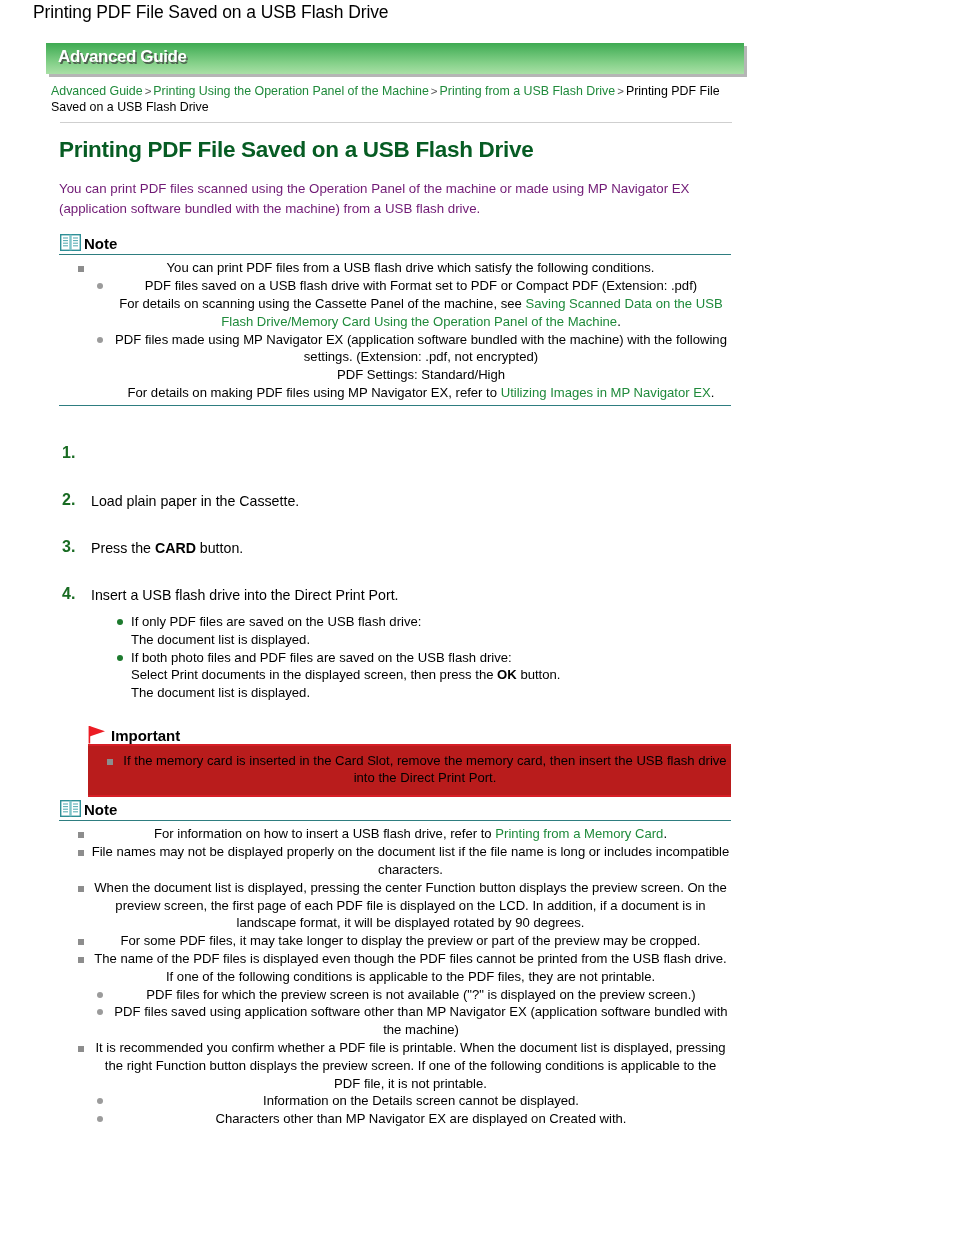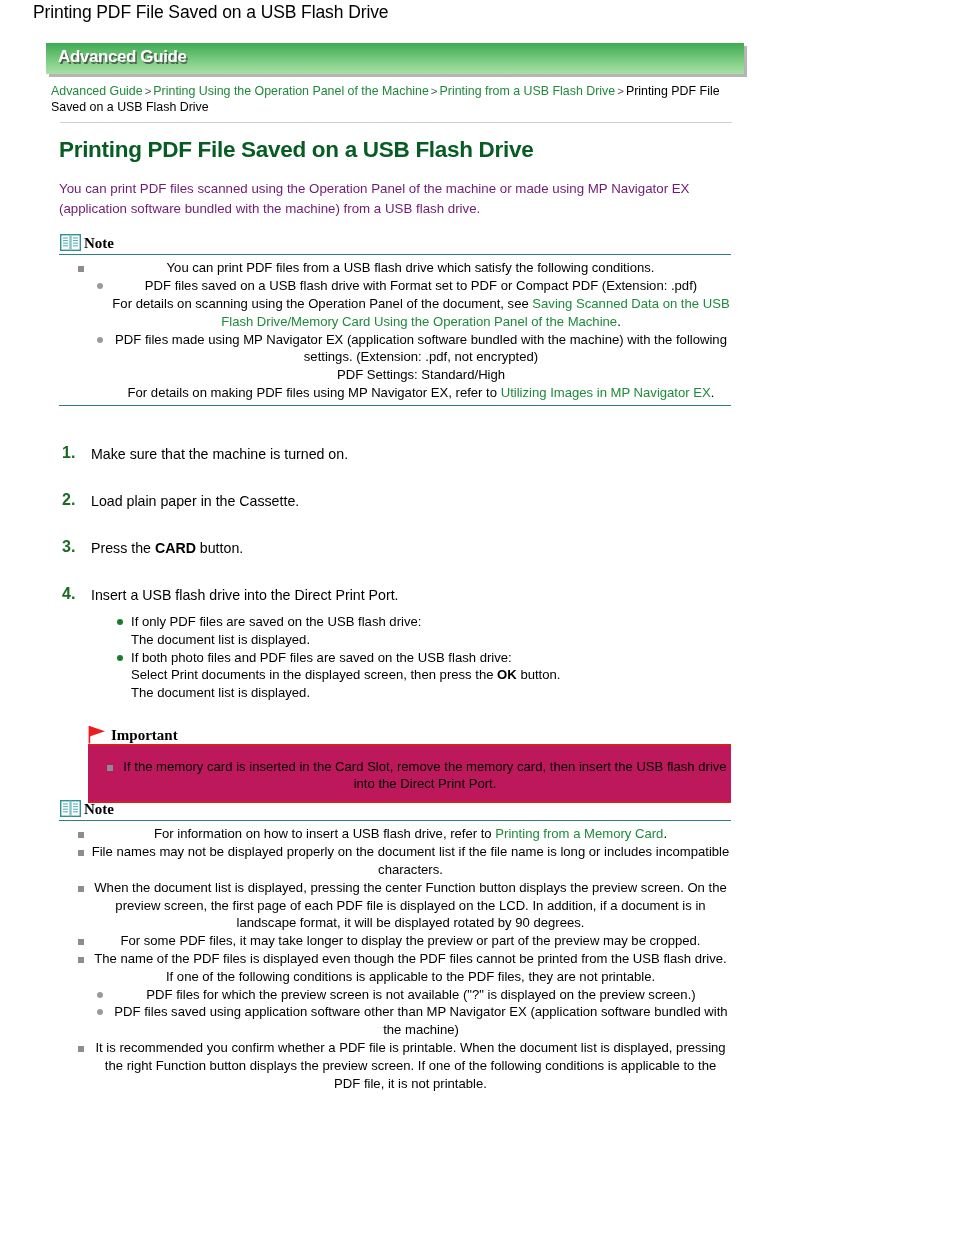--- a/index.html
+++ b/index.html
@@ -134,21 +134,20 @@
   
   .block {
     position: absolute;
     width: 672px;
   }
   .block-head {
     display: flex;
     align-items: flex-end;
     height: 24px;
     padding-left: 1px;
-    font-family: Liberation Serif, serif;
   }
   .block-head .bh-label {
     font-size: 15px;
     font-weight: bold;
     color: #000000;
     line-height: 17px;
     margin-left: 3px;
   }
   .rule-teal {
     height: 1.4px;
@@ -158,22 +157,22 @@
   }
   .rule-red {
     height: 1.6px;
     background: #d61f26;
     width: 672px;
   }
   .note-body {
     padding-top: 4px;
   }
   .important-body {
-    background: #be185d;
-    padding: 12px 0 8px 0;
+    background: #b91c1c;
+    padding: 6px 0 8px 0;
   }
   .block-bottom-teal {
     height: 1.4px;
     background: #2e7d80;
     width: 672px;
     margin-top: 3px;
   }
 
   
   .book-icon {
@@ -327,41 +326,40 @@
       <span class="bh-label">Note</span>
     </div>
     <div class="rule-teal"></div>
     <div class="note-body">
       <ul class="lvl1">
         <li>
           <span>You can print PDF files from a USB flash drive which satisfy the following conditions.</span>
           <ul class="lvl2">
             <li>
               <span>PDF files saved on a USB flash drive with Format set to PDF or Compact PDF (Extension: .pdf)</span><br>
-              <span>For details on scanning using the Operation Panel of the document, see</span>
+              <span>For details on scanning using the Cassette Panel of the machine, see</span>
               <a class="glink" href="#">Saving Scanned Data on the USB Flash Drive/Memory Card Using the Operation Panel of the Machine</a><span>.</span>
             </li>
             <li>
               <span>PDF files made using MP Navigator EX (application software bundled with the machine) with the following settings. (Extension: .pdf, not encrypted)</span><br>
               <span>PDF Settings: Standard/High</span><br>
               <span>For details on making PDF files using MP Navigator EX, refer to</span>
               <a class="glink" href="#">Utilizing Images in MP Navigator EX</a><span>.</span>
             </li>
           </ul>
         </li>
       </ul>
     </div>
     <div class="block-bottom-teal"></div>
   </div>
 
   <div class="steps" style="top:444px;">
 
     <div class="step" style="margin-bottom:24px;">
       <div class="step-num">1.</div>
-      <div class="step-text">Make sure that the machine is turned on.</div>
     </div>
 
     <div class="step" style="margin-bottom:24px;">
       <div class="step-num">2.</div>
       <div class="step-text">Load plain paper in the Cassette.</div>
     </div>
 
     <div class="step" style="margin-bottom:24px;">
       <div class="step-num">3.</div>
       <div class="step-text">
@@ -455,18 +453,26 @@
             <li>
               <span>PDF files for which the preview screen is not available ("?" is displayed on the preview screen.)</span>
             </li>
             <li>
               <span>PDF files saved using application software other than MP Navigator EX (application software bundled with the machine)</span>
             </li>
           </ul>
         </li>
         <li>
           <span>It is recommended you confirm whether a PDF file is printable. When the document list is displayed, pressing the right Function button displays the preview screen. If one of the following conditions is applicable to the PDF file, it is not printable.</span>
+          <ul class="lvl2 indent-extra">
+            <li>
+              <span>Information on the Details screen cannot be displayed.</span>
+            </li>
+            <li>
+              <span>Characters other than MP Navigator EX are displayed on Created with.</span>
+            </li>
+          </ul>
         </li>
       </ul>
     </div>
   </div>
 
 </div>
 
 </body></html>

